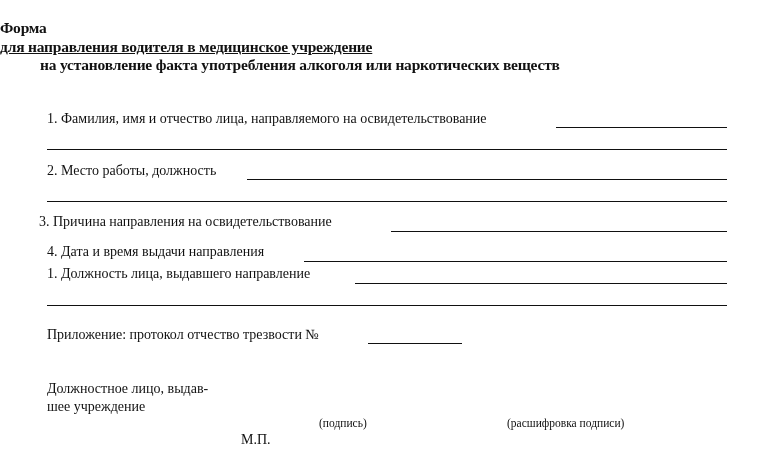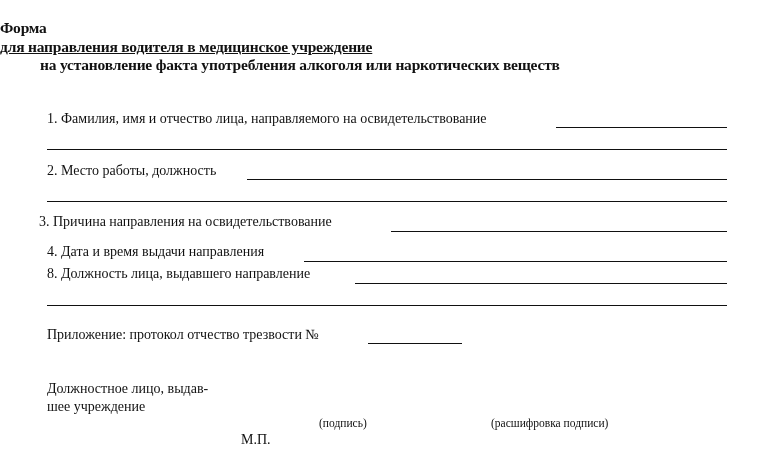--- a/index.html
+++ b/index.html
@@ -30,24 +30,24 @@
 <div class="lbl" style="left:47px; top:163px;">2. Место работы, должность</div>
 <div class="rule" style="left:247px; width:480px; top:179px;"></div>
 <div class="rule" style="left:47px; width:680px; top:201px;"></div>
 
 <div class="lbl" style="left:39px; top:214px;">3. Причина направления на освидетельствование</div>
 <div class="rule" style="left:391px; width:336px; top:231px;"></div>
 
 <div class="lbl" style="left:47px; top:244px;">4. Дата и время выдачи направления</div>
 <div class="rule" style="left:304px; width:423px; top:261px;"></div>
 
-<div class="lbl" style="left:47px; top:266px;">8. Должность лица, выдавшего направление</div>
+<div class="lbl" style="left:47px; top:266px;">1. Должность лица, выдавшего направление</div>
 <div class="rule" style="left:355px; width:372px; top:283px;"></div>
 <div class="rule" style="left:47px; width:680px; top:305px;"></div>
 
 <div class="lbl" style="left:47px; top:327px;">Приложение: протокол отчество трезвости №</div>
 <div class="rule" style="left:368px; width:94px; top:343px;"></div>
 
 <div class="lbl" style="left:47px; top:381px;">Должностное лицо, выдав-</div>
 <div class="lbl" style="left:47px; top:399px;">шее учреждение</div>
 <div class="small" style="left:281px; top:417px;">(подпись)</div>
-<div class="small" style="left:453px; top:417px;">(расшифровка подписи)</div>
+<div class="small" style="left:469px; top:417px;">(расшифровка подписи)</div>
 <div class="lbl" style="left:241px; top:432px;text-align:center;">М.П.</div>
 
 </body></html>

